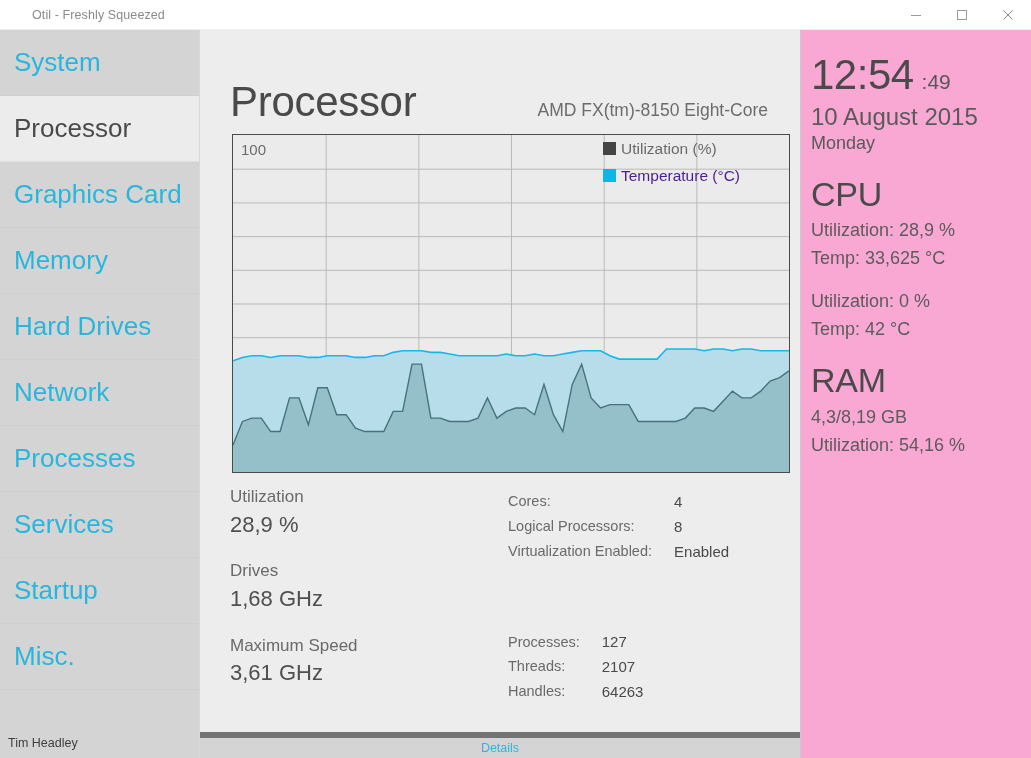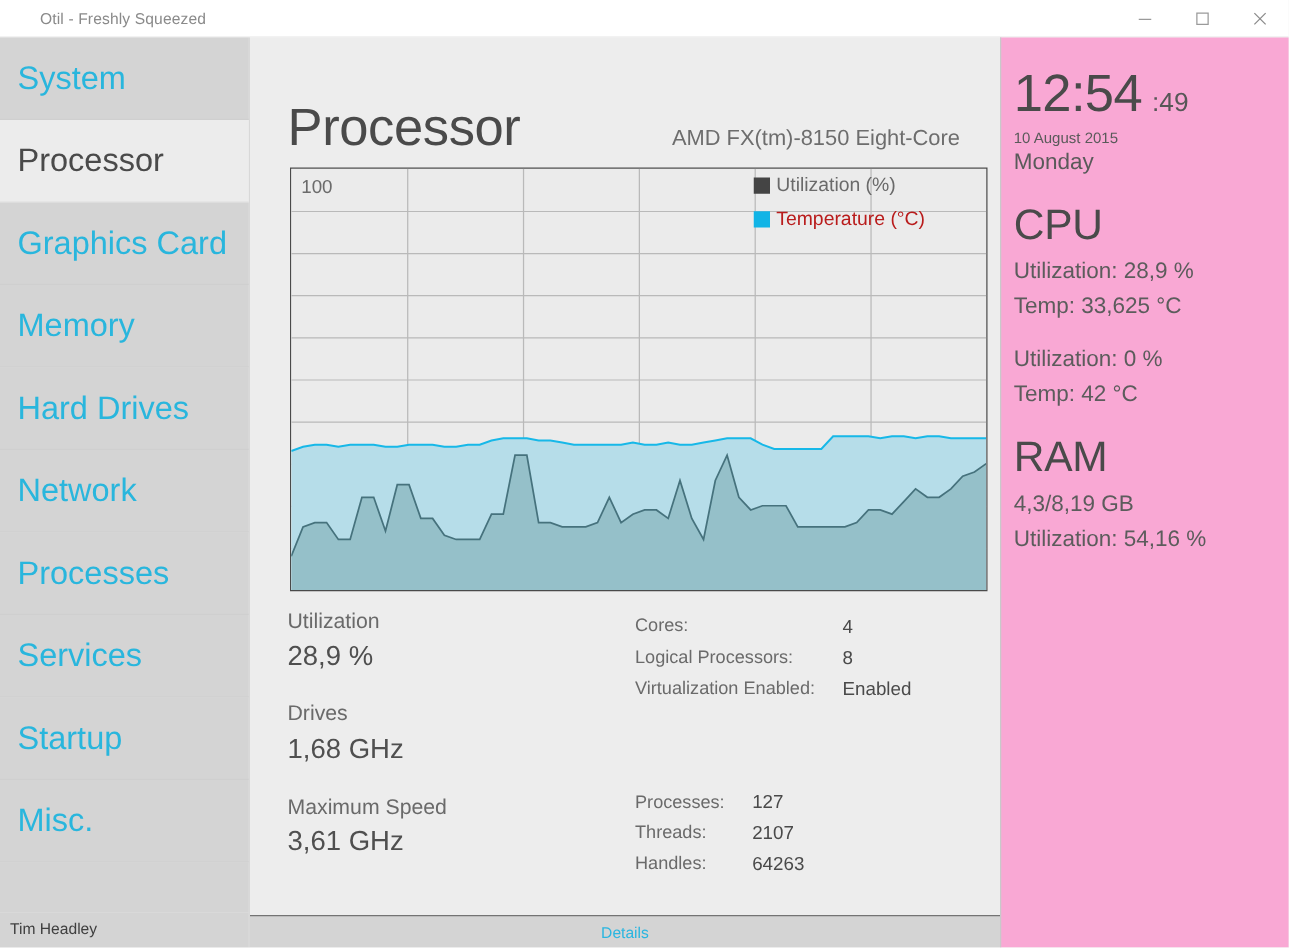--- a/index.html
+++ b/index.html
@@ -188,21 +188,21 @@
   .kv-gap { height: 66px; }
 
   
   .footer {
     flex: 0 0 26px;
     height: 26px;
     background: #d4d4d4;
     display: flex;
     align-items: center;
     justify-content: center;
-    border-top: 1px solid #737373;
+    border-top: 6px solid #737373;
   }
   .footer-link {
     font-size: 12.5px;
     color: #2bb6e0;
     font-weight: 300;
   }
 
   
   .rightpanel {
     width: 231px;
@@ -222,21 +222,21 @@
     letter-spacing: -.5px;
     line-height: 1;
   }
   .clock-sec {
     font-size: 21px;
     font-weight: 300;
     color: #575757;
     margin-left: 8px;
   }
   .clock-date {
-    font-size: 12px;
+    font-size: 24px;
     font-weight: 300;
     color: #5a5a5a;
     margin-top: 7px;
   }
   .clock-day {
     font-size: 18px;
     font-weight: 300;
     color: #5a5a5a;
     margin-top: 2px;
   }
@@ -354,21 +354,21 @@
             <path id="util-line" fill="none" stroke="#46727d" stroke-width="1.4" d="M0.00,311.88L9.46,288.15L18.92,284.76L28.37,284.76L37.83,298.32L47.29,298.32L56.75,264.42L66.20,264.42L75.66,291.54L85.12,254.25L94.58,254.25L104.03,281.37L113.49,281.37L122.95,294.93L132.41,298.32L141.86,298.32L151.32,298.32L160.78,277.98L170.24,277.98L179.69,230.52L189.15,230.52L198.61,284.76L208.07,284.76L217.53,288.15L226.98,288.15L236.44,288.15L245.90,284.76L255.36,264.42L264.81,284.76L274.27,277.98L283.73,274.59L293.19,274.59L302.64,281.37L312.10,250.86L321.56,281.37L331.02,298.32L340.47,250.86L349.93,230.52L359.39,264.42L368.85,274.59L378.31,271.20L387.76,271.20L397.22,271.20L406.68,288.15L416.14,288.15L425.59,288.15L435.05,288.15L444.51,288.15L453.97,284.76L463.42,274.59L472.88,274.59L482.34,277.98L491.80,267.81L501.25,257.64L510.71,264.42L520.17,264.42L529.63,257.64L539.08,247.47L548.54,244.08L558.00,237.30"></path>
           </svg>
           <div class="chart-ymax">100</div>
           <div class="legend">
             <div class="legend-row">
               <span class="legend-swatch" style="background:#444444"></span>
               <span style="color:#6a6a6a">Utilization (%)</span>
             </div>
             <div class="legend-row">
               <span class="legend-swatch" style="background:#11b4e6"></span>
-              <span style="color:#b91c1c">Temperature (°C)</span>
+              <span style="color:#4c1d95">Temperature (°C)</span>
             </div>
           </div>
         </div>
 
         <div class="stats">
           <div class="stats-left">
             <div class="stat-block">
               <div class="stat-label">Utilization</div>
               <div class="stat-value">28,9 %</div>
             </div>

